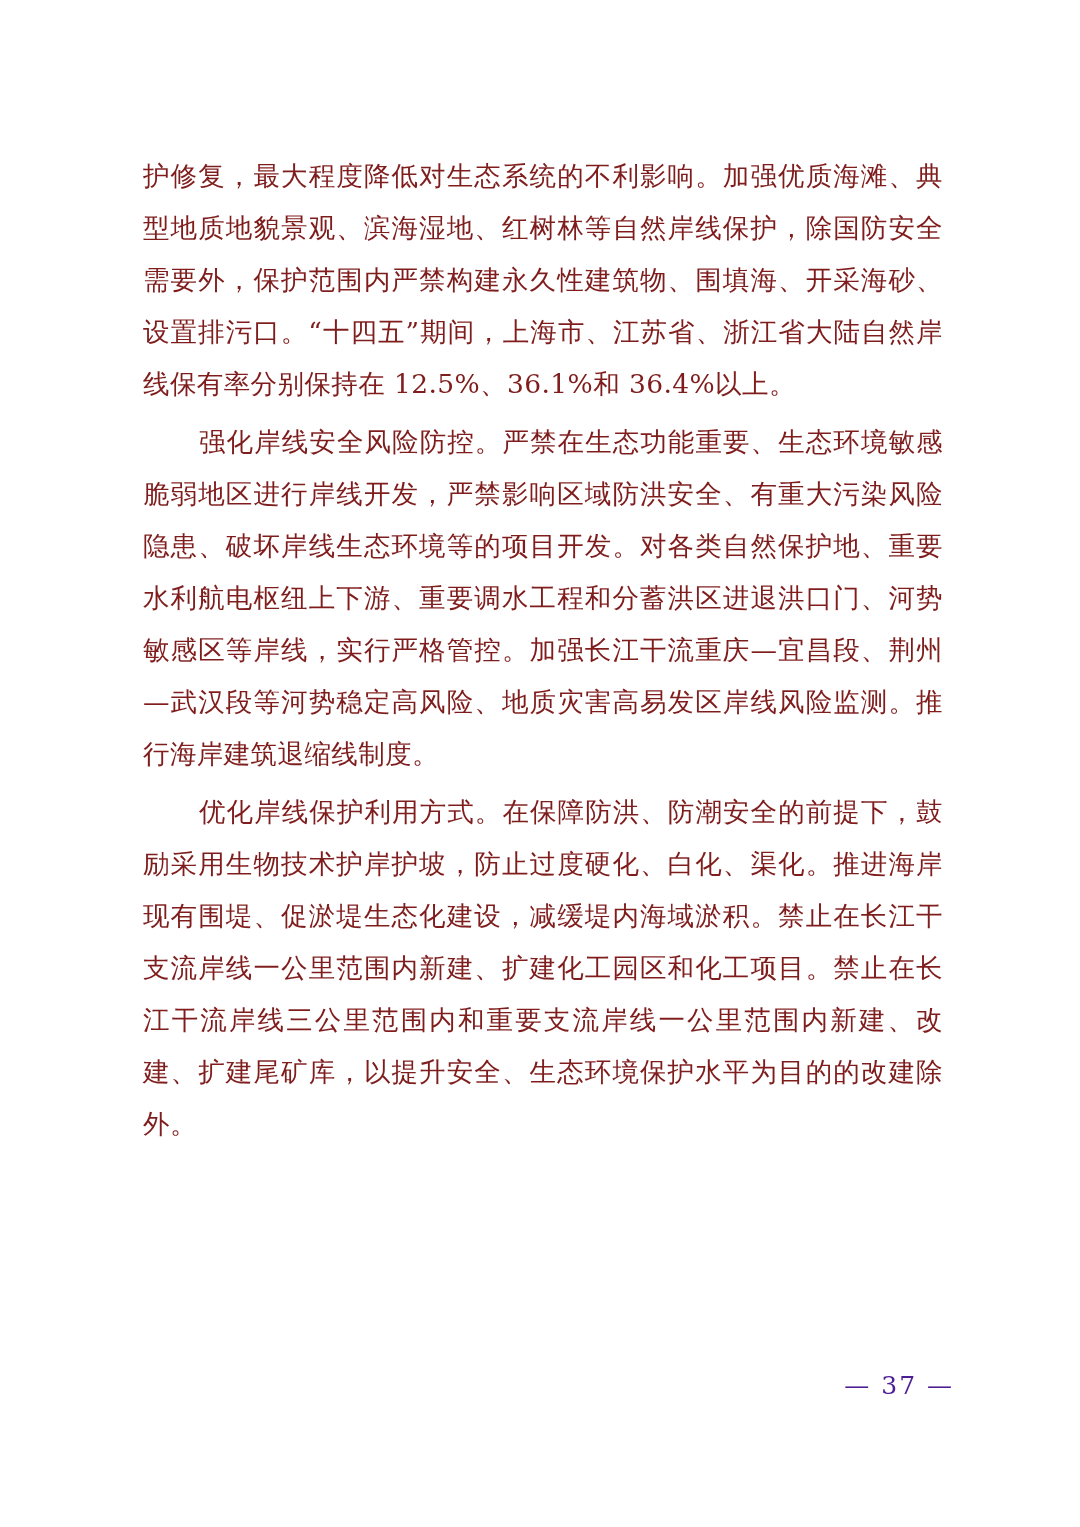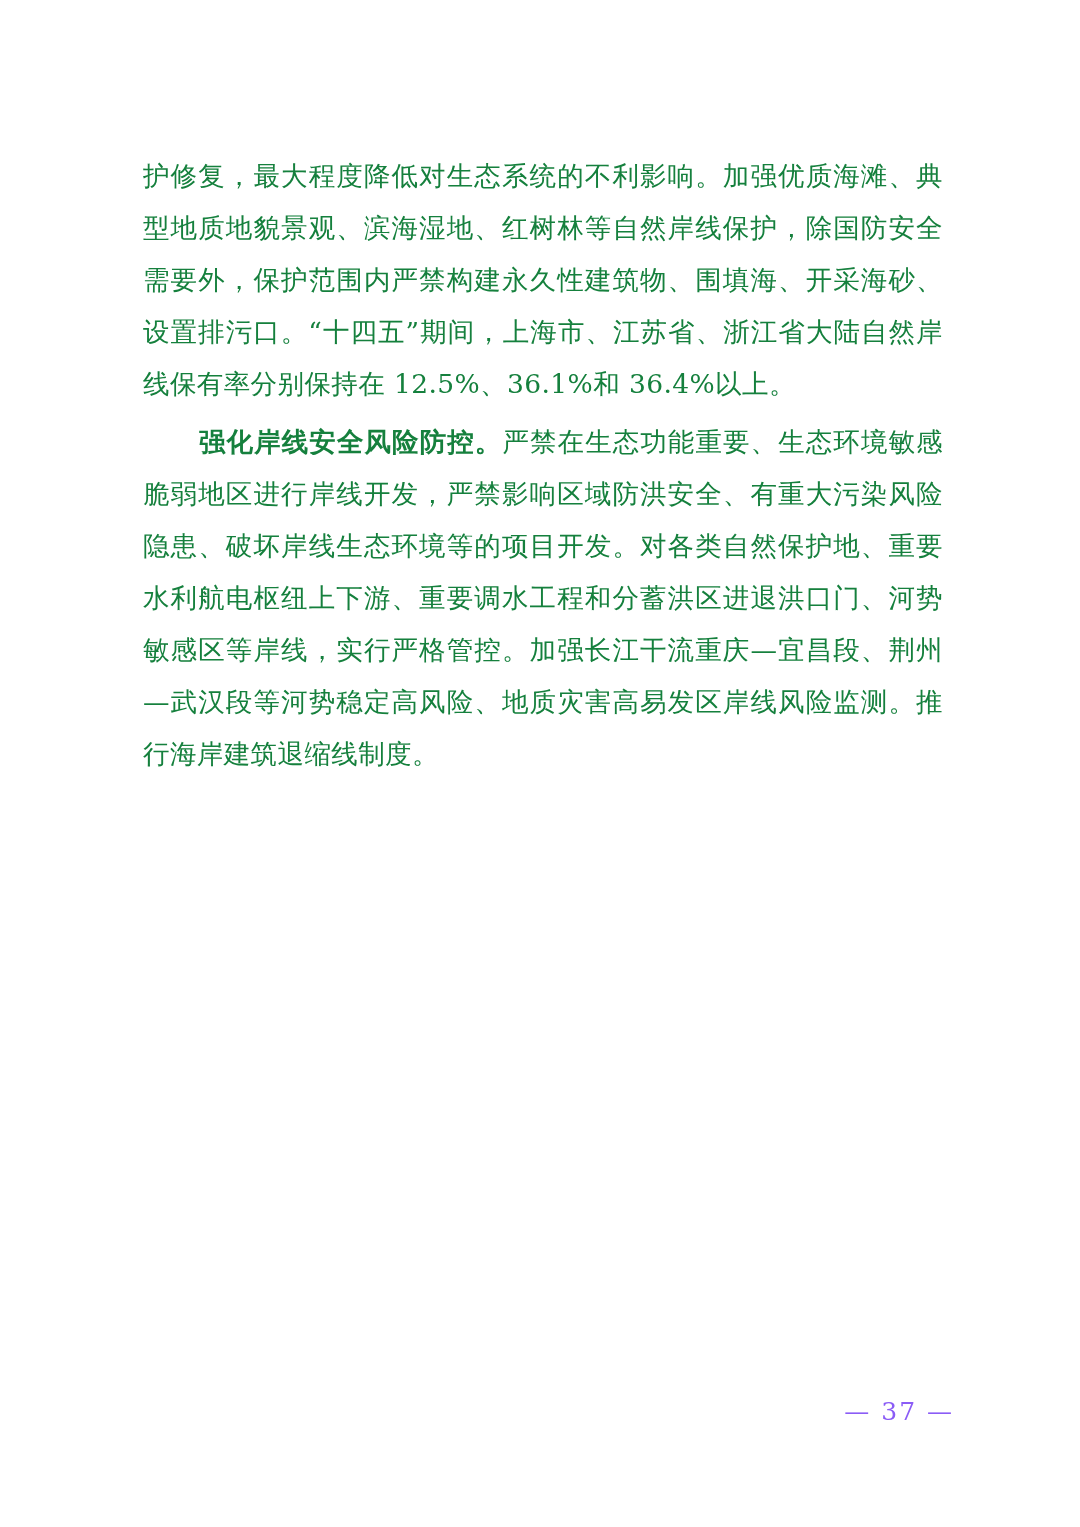--- a/index.html
+++ b/index.html
@@ -18,59 +18,62 @@
   .content {
     position: absolute;
     left: 143px;
     top: 150px;
     width: 800px;
   }
   p.para {
     margin: 0 0 6px 0;
     font-size: 26.5px;
     line-height: 52px;
-    color: #15803d;
+    color: #7f1d1d;
     text-align: justify;
     text-justify: inter-ideograph;
     letter-spacing: 0.4px;
     font-weight: 400;
   }
   p.indent {
     text-indent: 56px;
   }
   .lead {
-    font-weight: bold;
+    font-weight: normal;
     margin-top: 36px;
   }
   .pagenum {
     position: absolute;
     left: 0;
     right: 126px;
-    bottom: 101px;
+    bottom: 127px;
     text-align: right;
     font-size: 25px;
-    color: #8b5cf6;
+    color: #4c1d95;
     font-family: "DejaVu Serif", "Liberation Serif", serif;
     letter-spacing: 2px;
   }
 </style>
 </head>
 <body>
 
 <div class="page">
 
   <div class="content">
 
     <p class="para">
       <span>护修复，最大程度降低对生态系统的不利影响。加强优质海滩、典型地质地貌景观、滨海湿地、红树林等自然岸线保护，除国防安全需要外，保护范围内严禁构建永久性建筑物、围填海、开采海砂、设置排污口。“十四五”期间，上海市、江苏省、浙江省大陆自然岸线保有率分别保持在 12.5%、36.1%和 36.4%以上。</span>
     </p>
 
     <p class="para indent">
       <span class="lead">强化岸线安全风险防控。</span><span>严禁在生态功能重要、生态环境敏感脆弱地区进行岸线开发，严禁影响区域防洪安全、有重大污染风险隐患、破坏岸线生态环境等的项目开发。对各类自然保护地、重要水利航电枢纽上下游、重要调水工程和分蓄洪区进退洪口门、河势敏感区等岸线，实行严格管控。加强长江干流重庆—宜昌段、荆州—武汉段等河势稳定高风险、地质灾害高易发区岸线风险监测。推行海岸建筑退缩线制度。</span>
     </p>
 
+    <p class="para indent">
+      <span class="lead">优化岸线保护利用方式。</span><span>在保障防洪、防潮安全的前提下，鼓励采用生物技术护岸护坡，防止过度硬化、白化、渠化。推进海岸现有围堤、促淤堤生态化建设，减缓堤内海域淤积。禁止在长江干支流岸线一公里范围内新建、扩建化工园区和化工项目。禁止在长江干流岸线三公里范围内和重要支流岸线一公里范围内新建、改建、扩建尾矿库，以提升安全、生态环境保护水平为目的的改建除外。</span>
+    </p>
 
 
   </div>
 
   <div class="pagenum">— 37 —</div>
 
 </div>
 
 </body></html>

